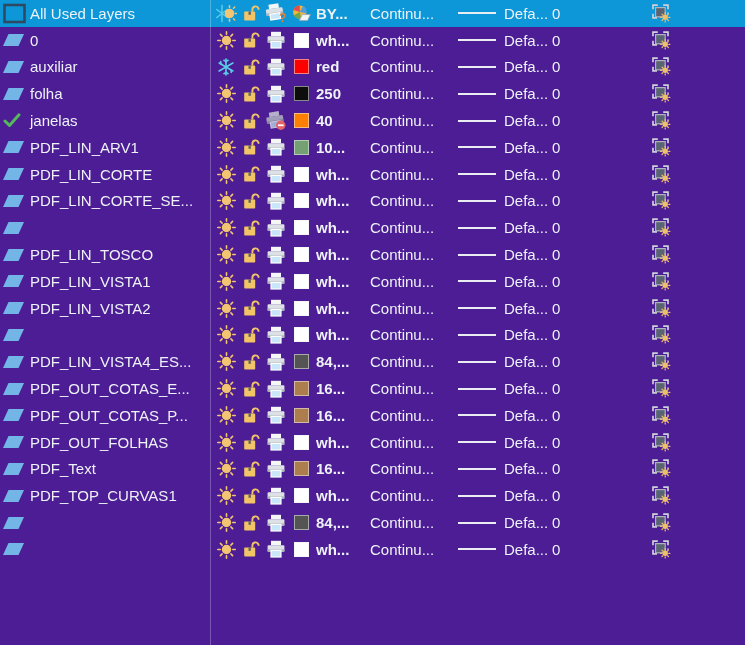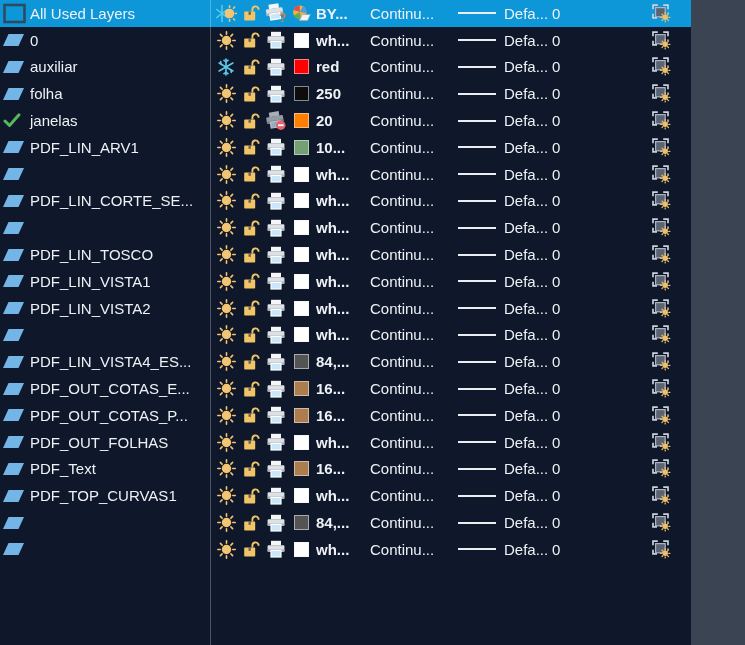--- a/index.html
+++ b/index.html
@@ -1,17 +1,17 @@
 <!DOCTYPE html>
 <html><head>
 <meta charset="utf-8">
 <style>
   html,body{margin:0;padding:0;background:#3a4453;}
   .panel{
-    position:relative;width:691px;height:645px;background:#0f172a;
+    position:relative;width:745px;height:645px;background:#4c1d95;
     font-family:"Liberation Sans",sans-serif;font-size:15px;color:#eef2f6;
     overflow:hidden;user-select:none;
   }
   .col-divider{position:absolute;left:210px;top:0;width:1px;height:100%;
     background:rgba(255,255,255,0.26);z-index:5;}
   .row{position:relative;height:26.8px;}
   .row.selected{background:#0d97d8;}
   .cell{position:absolute;top:0;height:26.8px;display:flex;align-items:center;white-space:nowrap;}
   .c-status{left:3px;width:25px;}
   .c-name{left:30px;}
@@ -363,21 +363,21 @@
               <rect x="1.6" y="9.4" width="16.8" height="2.4" fill="#8d949c"></rect>
               <rect x="5" y="10.4" width="10" height="6" fill="#b4d2e8" stroke="#e8ecef" stroke-width="1.2"></rect>
             </g>
             <circle cx="15.8" cy="14.2" r="4.7" fill="#e2636b"></circle>
             <rect x="13" y="13.4" width="5.6" height="1.7" fill="#ffffff"></rect>
           </svg>
         </span>
     <span class="cell c-swatch">
           <span class="swatch" style="background: rgb(255, 127, 0);"></span>
         </span>
-    <span class="cell c-colorlabel">20</span>
+    <span class="cell c-colorlabel">40</span>
     <span class="cell c-linetype">Continu...</span>
     <span class="cell c-lwline">
           <span class="lwline-bar"></span>
         </span>
     <span class="cell c-lweight">Defa...</span>
     <span class="cell c-transp">0</span>
     <span class="cell c-vp">
           <svg width="21" height="21" viewBox="0 0 21 21">
             <g stroke="#ccd2d9" stroke-width="1.7" fill="none">
               <path d="M2 6.2 V2.2 H6.8"></path>
@@ -469,20 +469,21 @@
             <circle cx="14.2" cy="14.3" r="2.7" fill="#eec06c"></circle>
           </svg>
         </span>
   </div>
       <div class="row">
     <span class="cell c-status">
           <svg width="21" height="14" viewBox="0 0 21 14">
             <polygon points="5.5,1 21,1 15.5,13 0,13" fill="#73b5e6"></polygon>
           </svg>
         </span>
+    <span class="cell c-name">PDF_LIN_CORTE</span>
     <span class="cell c-on">
           <svg width="19" height="19" viewBox="0 0 19 19">
             <g stroke="#f3c572" stroke-width="1.6" stroke-linecap="round">
               <line x1="9.5" y1="0.8" x2="9.5" y2="3.2"></line>
               <line x1="9.5" y1="15.8" x2="9.5" y2="18.2"></line>
               <line x1="0.8" y1="9.5" x2="3.2" y2="9.5"></line>
               <line x1="15.8" y1="9.5" x2="18.2" y2="9.5"></line>
               <line x1="3.4" y1="3.4" x2="5.1" y2="5.1"></line>
               <line x1="13.9" y1="13.9" x2="15.6" y2="15.6"></line>
               <line x1="3.4" y1="15.6" x2="5.1" y2="13.9"></line>

